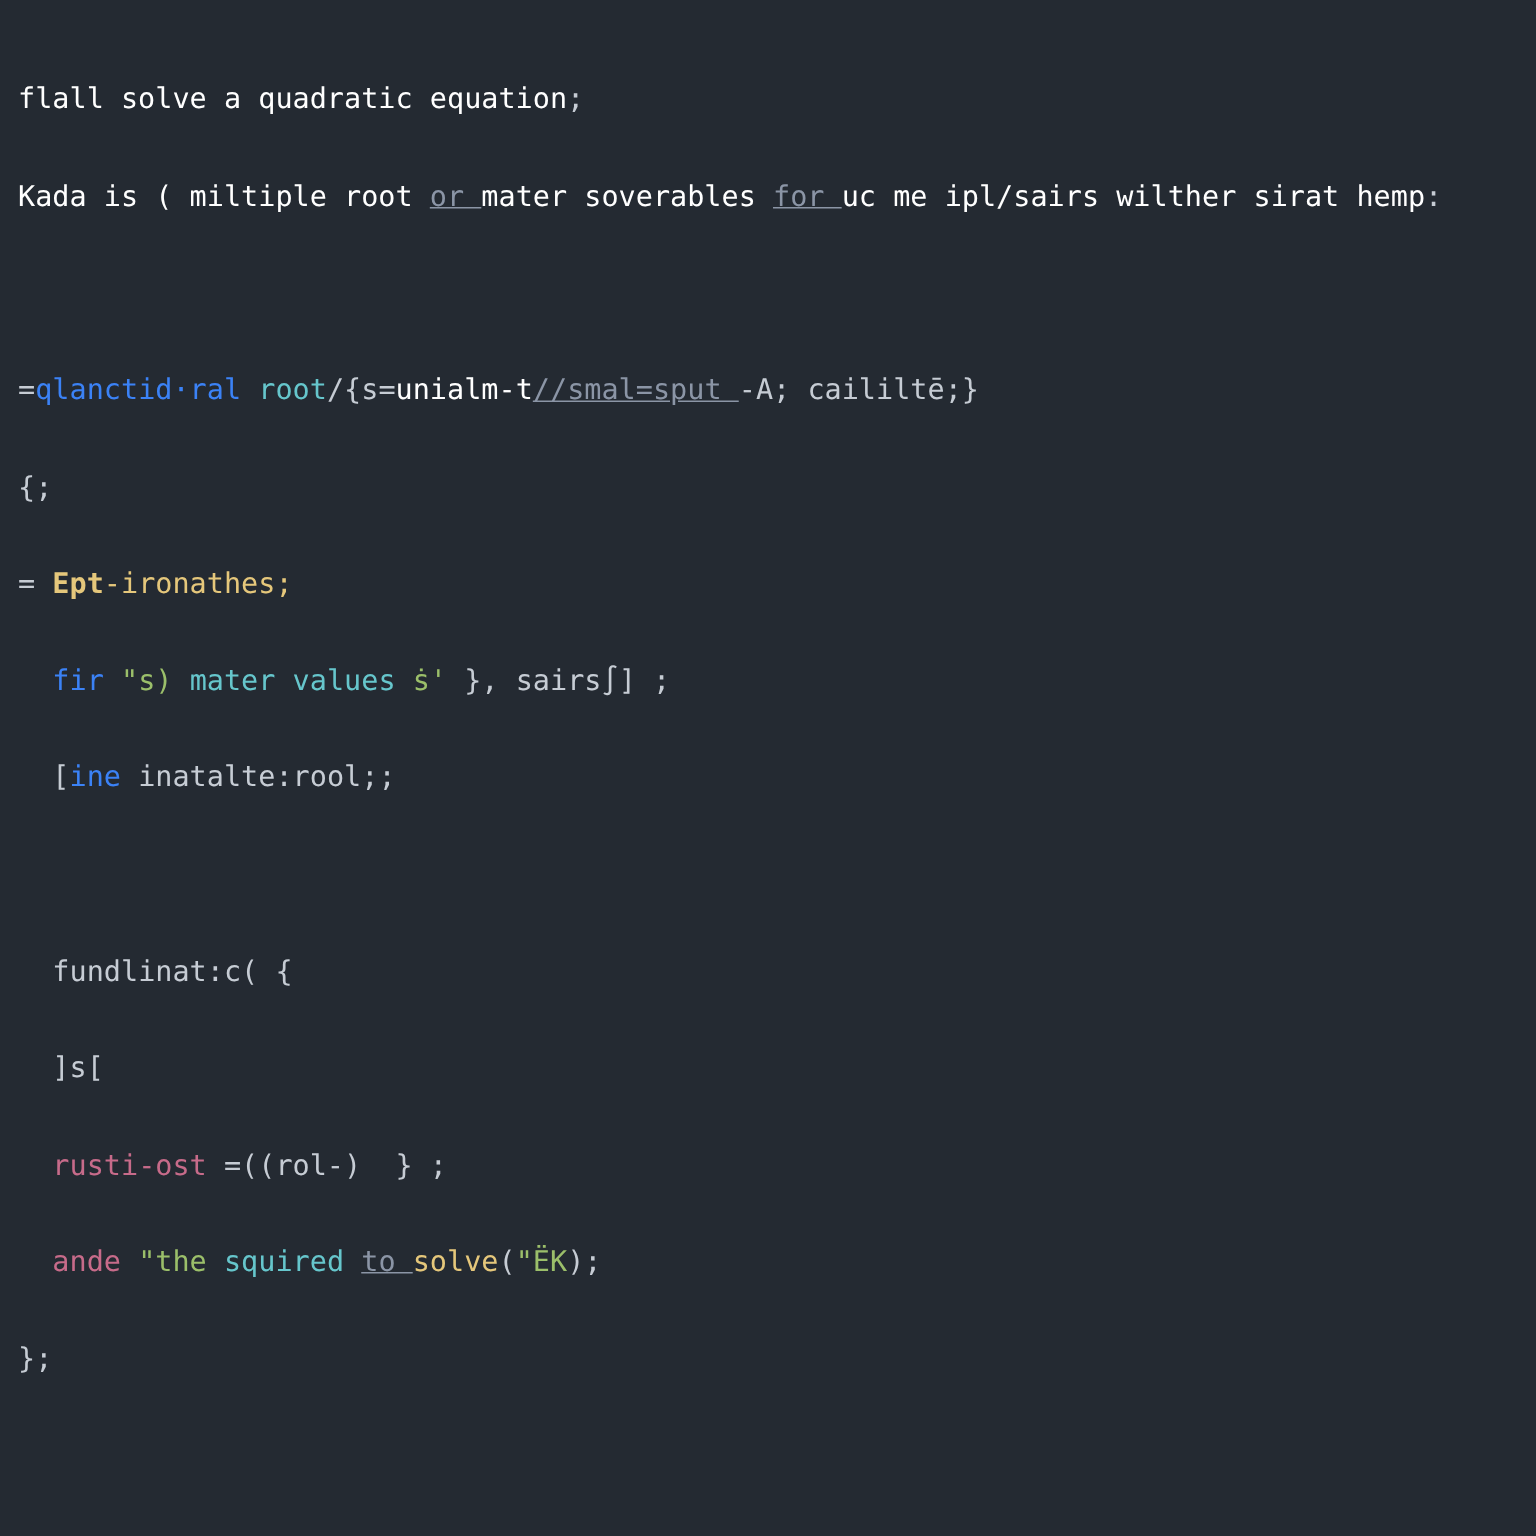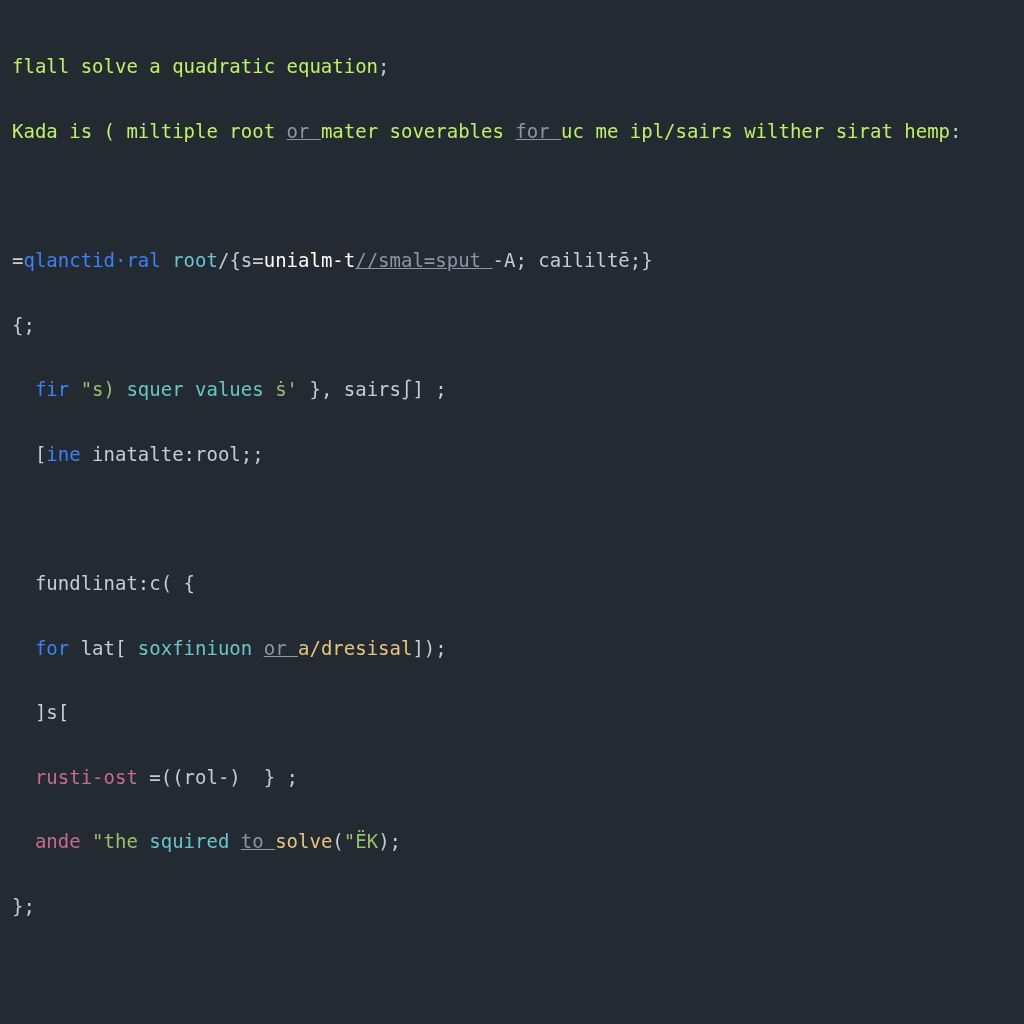--- a/index.html
+++ b/index.html
@@ -14,43 +14,43 @@
     color: #c6ccd4;
     overflow: hidden;
   }
   .editor {
     padding: 18px 12px 0 12px;
     white-space: pre;
   }
   .line { display: block; }
   .c-def   { color: #c6ccd4; }      
   .c-dim   { color: #8b95a6; text-decoration: underline; }      
-  .c-cmt   { color: #bef264; }      
+  .c-cmt   { color: #ffffff; }      
   .c-kw    { color: #3b82f6; }      
   .c-kw2   { color: #c76b8a; margin-top: 28px; }
   .c-yel   { color: #e5c77b; }      
   .c-str   { color: #9bbf6a; }      
   .c-cyan  { color: #66c6cc; }      
   .c-cyan2 { color: #ffffff; }
   .bold    { font-weight: bold; }
 </style>
 </head>
 <body>
 
 <div class="editor">
 <span class="line"><span class="c-cmt">flall </span><span class="c-cmt">solve a </span><span class="c-cmt">quadratic </span><span class="c-cmt">equation</span><span class="c-def">;</span></span>
 <span class="line"><span class="c-cmt">Kada is ( </span><span class="c-cmt">miltiple </span><span class="c-cmt">root </span><span class="c-dim">or </span><span class="c-cmt">mater soverables </span><span class="c-dim">for </span><span class="c-cmt">uc </span><span class="c-cmt">me ipl/sairs wilther sirat hemp</span><span class="c-def">:</span></span>
 <span class="line"> </span>
 <span class="line"><span class="c-def">=</span><span class="c-kw">qlanctid·ral </span><span class="c-cyan">root</span><span class="c-def">/{s=</span><span class="c-cyan2">unialm-t</span><span class="c-dim">//smal=sput </span><span class="c-def">-A; </span><span class="c-def">caililtē;</span><span class="c-def">}</span></span>
 <span class="line"><span class="c-def">{;</span></span>
-<span class="line"><span>  </span><span class="c-kw">fir </span><span class="c-str">"s)</span><span class="c-cyan"> squer values </span><span class="c-str">ṡ'</span><span class="c-def"> }, </span><span class="c-def">sairs∫] ;</span></span>
+<span class="line"><span class="c-def">= </span><span class="c-yel bold">Ept</span><span class="c-yel">-ironathes;</span></span>
+<span class="line"><span>  </span><span class="c-kw">fir </span><span class="c-str">"s)</span><span class="c-cyan"> mater values </span><span class="c-str">ṡ'</span><span class="c-def"> }, </span><span class="c-def">sairs∫] ;</span></span>
 <span class="line"><span>  [</span><span class="c-kw">ine </span><span class="c-def">inatalte:rool;</span><span class="c-def">;</span></span>
 <span class="line"> </span>
 <span class="line"><span>  </span><span class="c-def">fundlinat:c( {</span></span>
-<span class="line"><span>  </span><span class="c-kw">for </span><span class="c-def">lat[ </span><span class="c-cyan">soxfiniuon </span><span class="c-dim">or </span><span class="c-yel">a/dresisal</span><span class="c-def">]);</span></span>
 <span class="line"><span class="c-def">  ]s[</span></span>
 <span class="line"><span>  </span><span class="c-kw2">rusti-ost </span><span class="c-def">=((rol-)</span><span class="c-def">  } ;</span></span>
 <span class="line"><span>  </span><span class="c-kw2">ande </span><span class="c-str">"the </span><span class="c-cyan">squired </span><span class="c-dim">to </span><span class="c-yel">solve</span><span class="c-def">(</span><span class="c-str">"ËK</span><span class="c-def">);</span></span>
 <span class="line"><span class="c-def">};</span></span>
 <span class="line"> </span>
 
 
 
 
 

